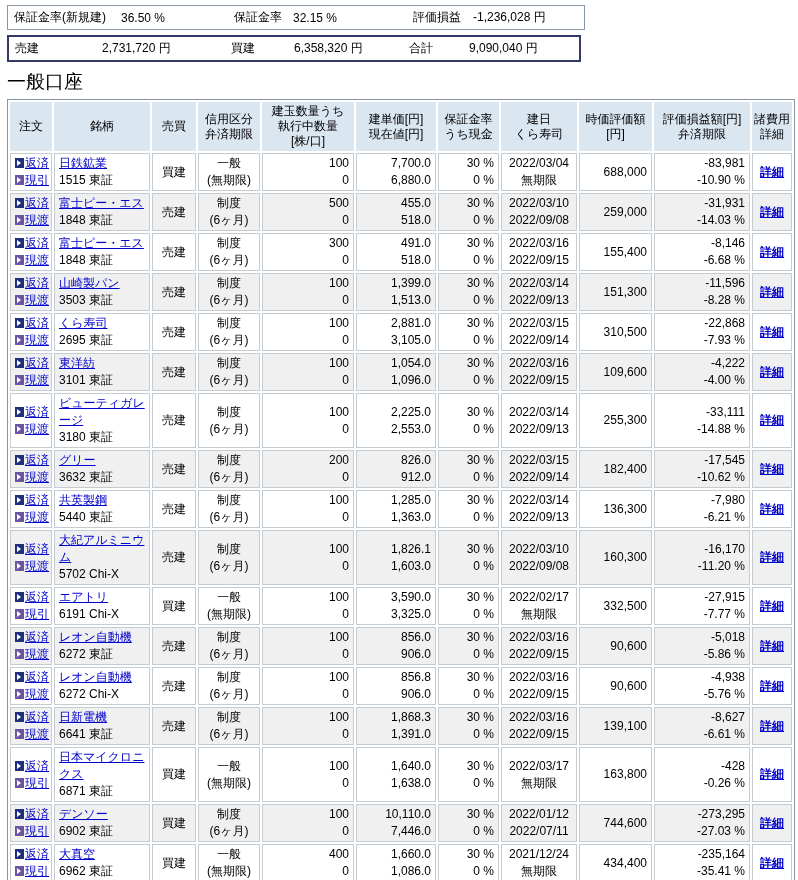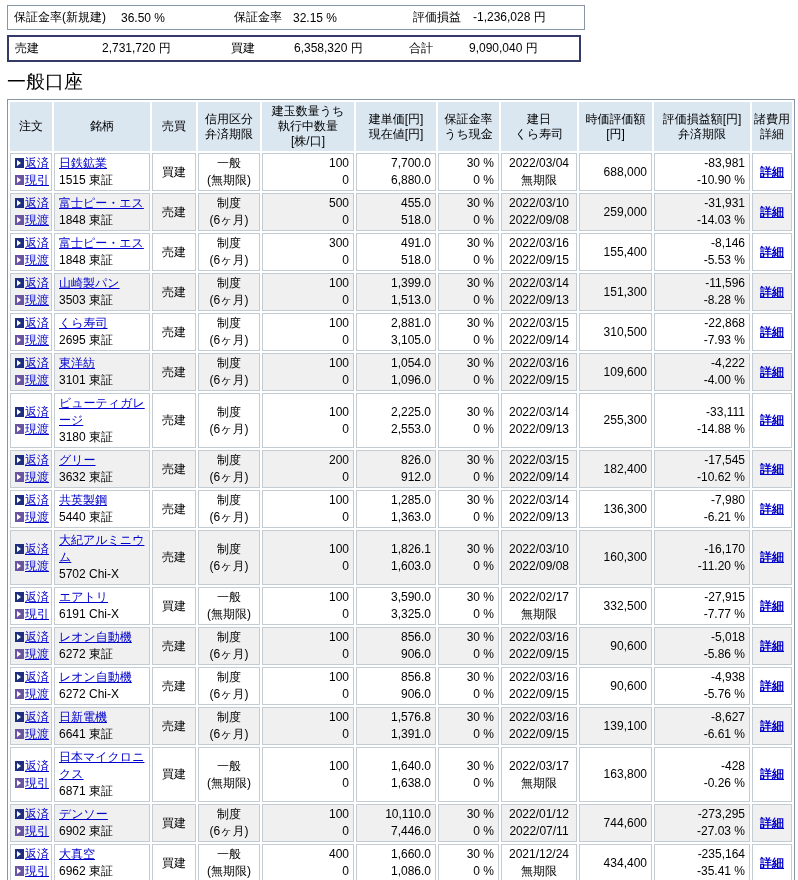--- a/index.html
+++ b/index.html
@@ -234,21 +234,21 @@
       <div>30 %</div>
       <div>0 %</div>
     </td>
     <td class="c-date">
       <div>2022/03/16</div>
       <div>2022/09/15</div>
     </td>
     <td class="c-value">155,400</td>
     <td class="c-pl">
       <div>-8,146</div>
-      <div>-5.53 %</div>
+      <div>-6.68 %</div>
     </td>
     <td class="c-detail">
       <a>詳細</a>
     </td>
   </tr>
       <tr class="stripe">
     <td class="c-order">
       <div><span class="mini-icon icon-repay"></span><a>返済</a></div>
       <div><span class="mini-icon icon-settle"></span><a>現渡</a></div>
     </td>
@@ -649,21 +649,21 @@
     <td class="c-side">売建</td>
     <td class="c-credit">
       <div>制度</div>
       <div>(6ヶ月)</div>
     </td>
     <td class="c-qty">
       <div>100</div>
       <div>0</div>
     </td>
     <td class="c-price">
-      <div>1,576.8</div>
+      <div>1,868.3</div>
       <div>1,391.0</div>
     </td>
     <td class="c-margin">
       <div>30 %</div>
       <div>0 %</div>
     </td>
     <td class="c-date">
       <div>2022/03/16</div>
       <div>2022/09/15</div>
     </td>

